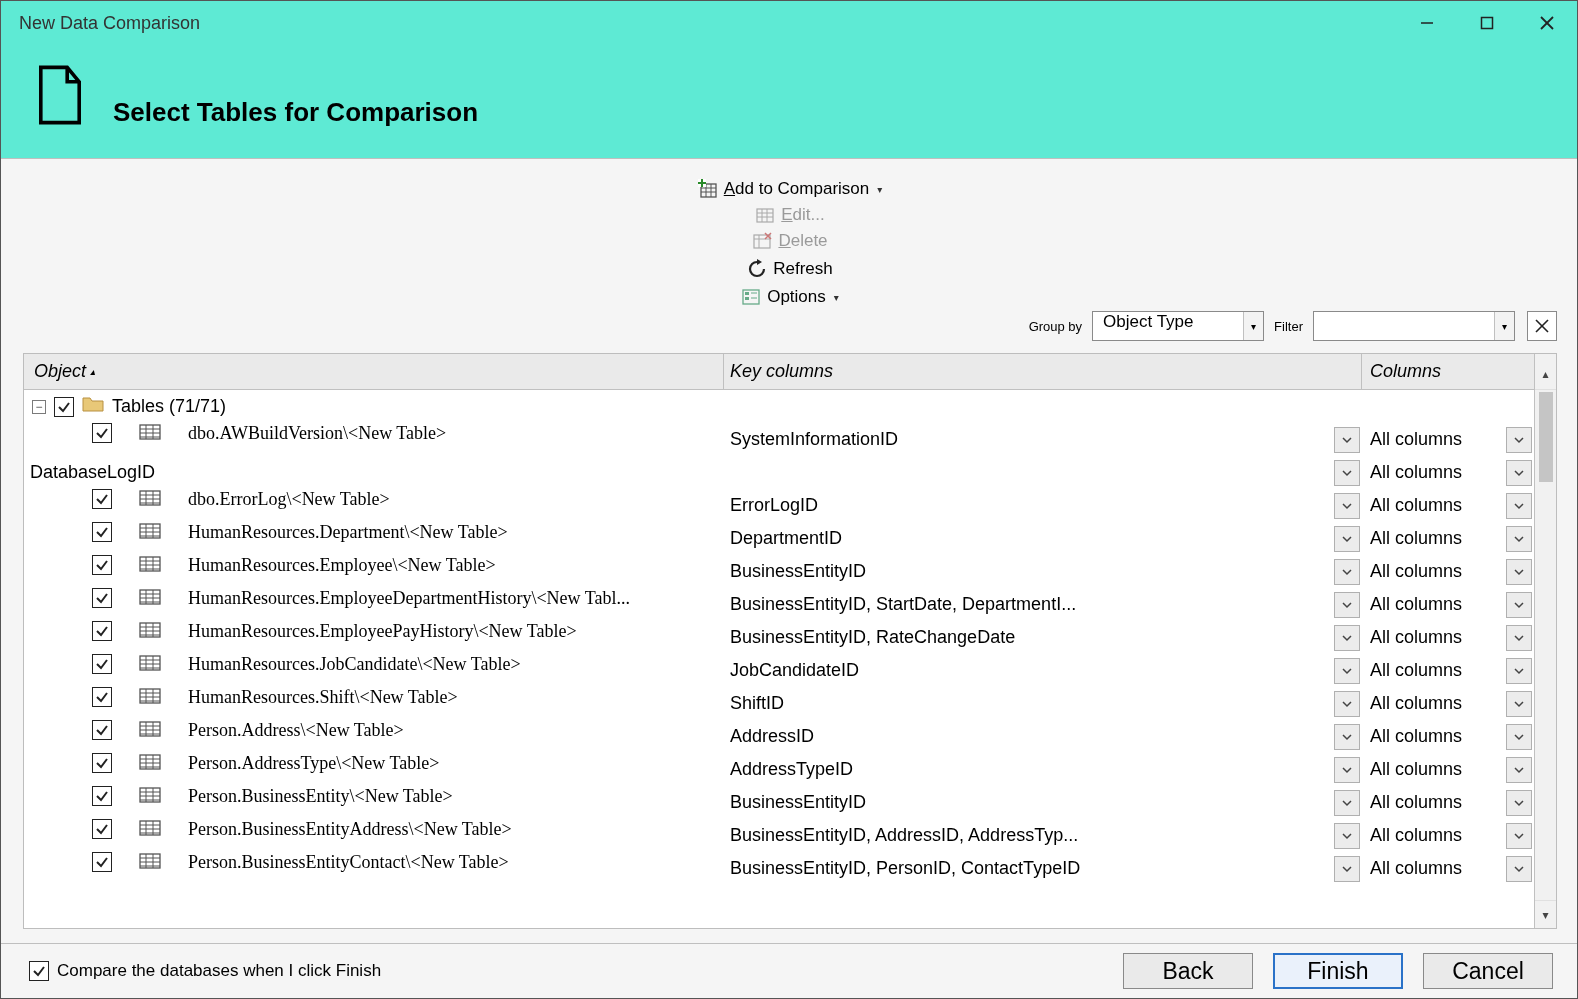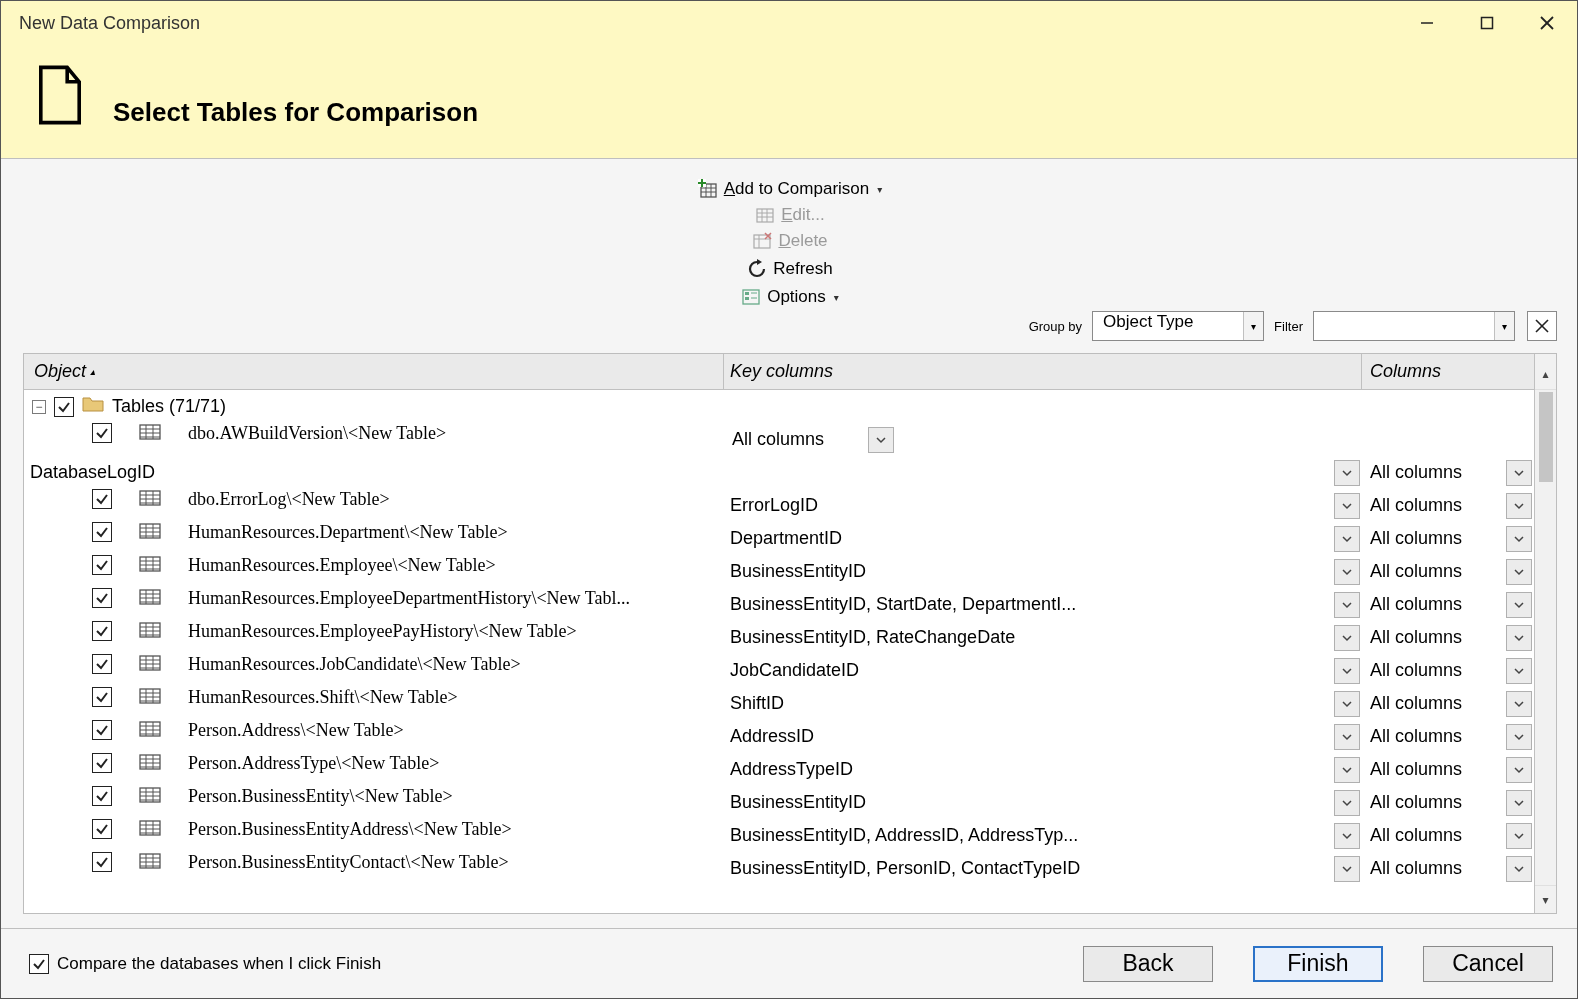--- a/index.html
+++ b/index.html
@@ -7,21 +7,21 @@
     margin: 0;
     font-family: "Segoe UI", Tahoma, sans-serif;
     font-size: 15px;
     background: #fff;
     color: #000;
   }
   .window {
     width: 1578px;
     height: 999px;
     border: 1px solid #555;
-    background: #fef9c3;
+    background: #5eead4;
     display: flex;
     flex-direction: column;
     position: relative;
     transform-origin: top left;
   }
   
   .titlebar {
     height: 44px;
     display: flex;
     align-items: center;
@@ -158,26 +158,26 @@
     width:100%; height:36px; display:flex; align-items:center; justify-content:center;
     font-size:12px; color:#444; border-bottom:1px solid #e0e0e0;
   }
   .vscroll .arrow.bottom { border-bottom:none; border-top:1px solid #e0e0e0; margin-top:auto; height:28px;}
   .vscroll .thumb {
     width:14px; height:90px; background:#c5c5c5; margin-top:2px; border-radius:0;
   }
   .vscroll .arrow.top { height:36px; display:flex; align-items:flex-end; justify-content:center; padding-bottom:8px;}
   
   .footer {
-    height: 70px;
+    height: 55px;
     border-top:1px solid #bfbfbf;
     background:#f5f5f5;
     display:flex; align-items:center;
     padding: 0 24px 0 28px;
-    gap: 26px;
+    gap: 6px;
   }
   .footer .spacer { flex:1; }
   .footer .chkwrap { display:flex; align-items:center; gap:8px; font-size:17px;}
   .btn {
     min-width:130px; height:36px; border:1px solid #8a8a8a; background:#eaeaea;
     display:inline-flex; align-items:center; justify-content:center;
     font-size:23px; margin-left:14px;
   }
   .btn.primary { border:2px solid #2a72c8; background:#eaf1fb; }
 </style>
@@ -352,20 +352,28 @@
                   <span class="table-icon"><svg viewBox="0 0 22 18">
                       <rect x="1" y="2" width="20" height="14" fill="none" stroke="#555" stroke-width="1.3"></rect>
                       <line x1="1" y1="6" x2="21" y2="6" stroke="#555"></line>
                       <line x1="1" y1="10" x2="21" y2="10" stroke="#555"></line>
                       <line x1="1" y1="14" x2="21" y2="14" stroke="#555"></line>
                       <line x1="7" y1="2" x2="7" y2="16" stroke="#555"></line>
                       <line x1="14" y1="2" x2="14" y2="16" stroke="#555"></line>
                     </svg></span>
                   <span class="obj-label">dbo.AWBuildVersion\&lt;New Table&gt;</span>
                 </div>
+                <div class="col-key">
+                  <span class="key-text">SystemInformationID</span>
+                  <span class="cell-dd">
+                    <svg width="10" height="10" viewBox="0 0 10 10">
+                      <path d="M1 3 L5 7 L9 3" fill="none" stroke="#444" stroke-width="1.5"></path>
+                    </svg>
+                  </span>
+                </div>
                 <div class="col-cols">
                   <span class="cols-text">All columns</span>
                   <span class="cell-dd">
                     <svg width="10" height="10" viewBox="0 0 10 10">
                       <path d="M1 3 L5 7 L9 3" fill="none" stroke="#444" stroke-width="1.5"></path>
                     </svg>
                   </span>
                 </div>
               </div>
               <div class="row data-row">

